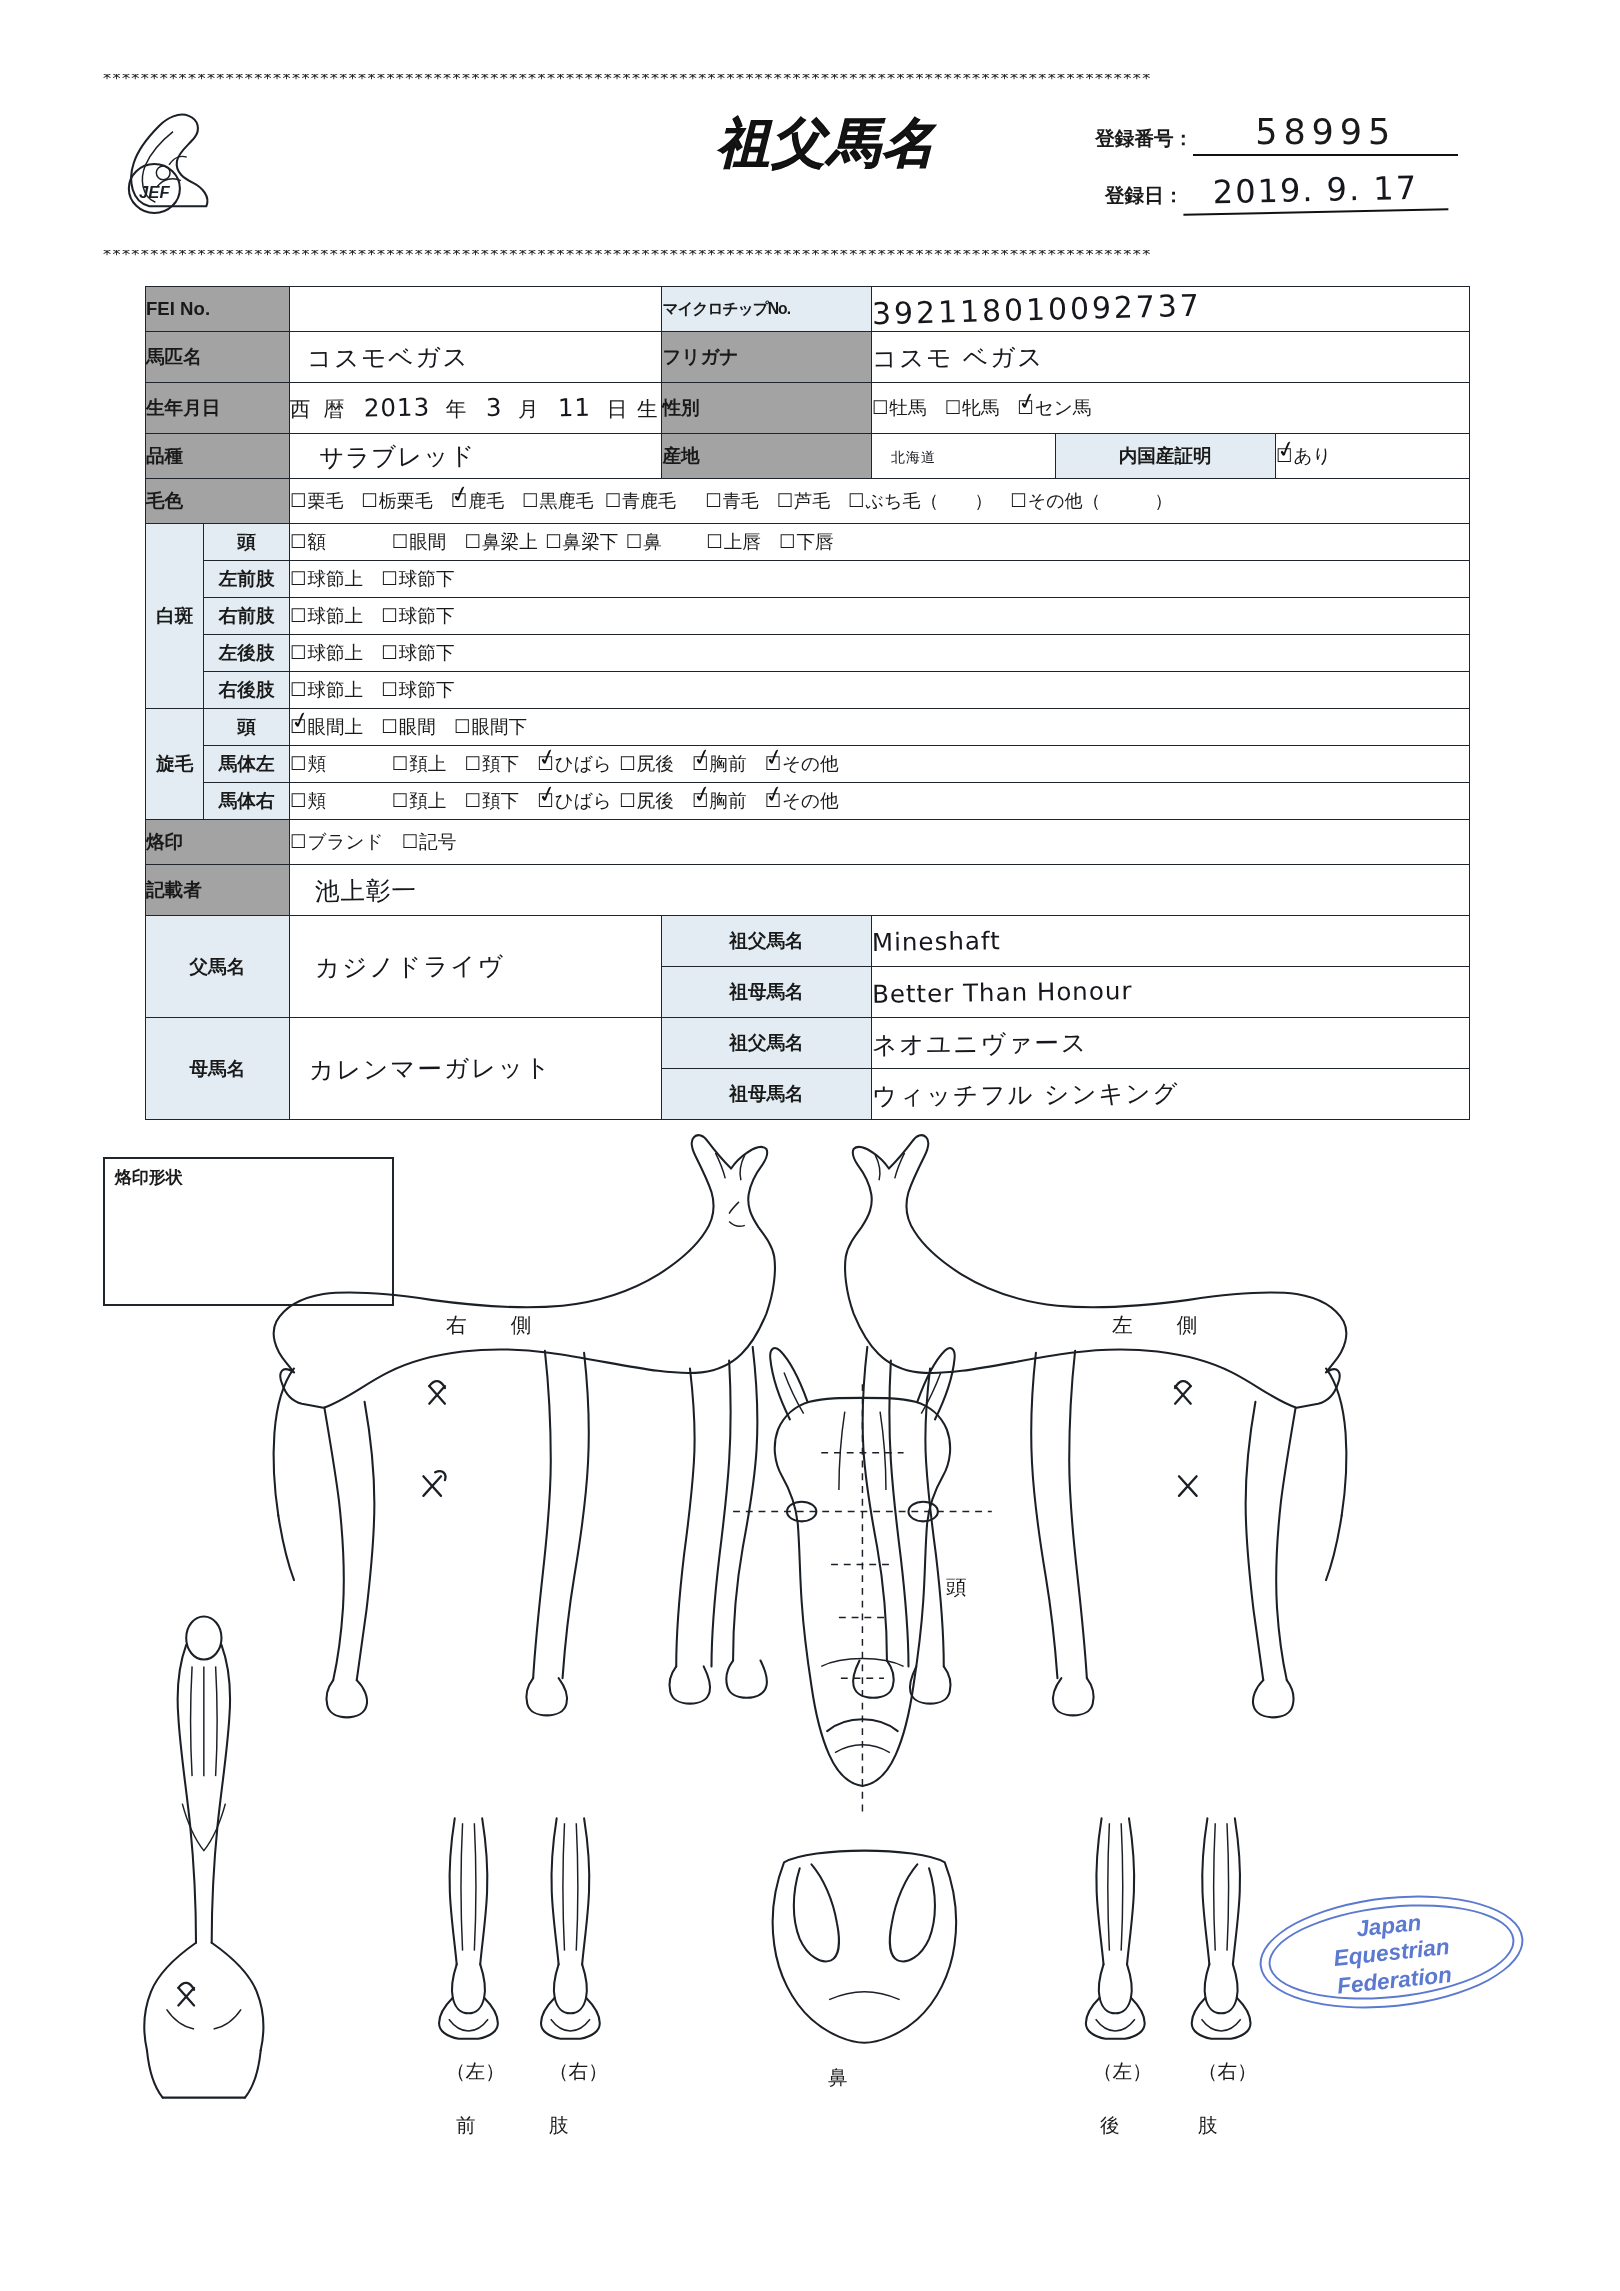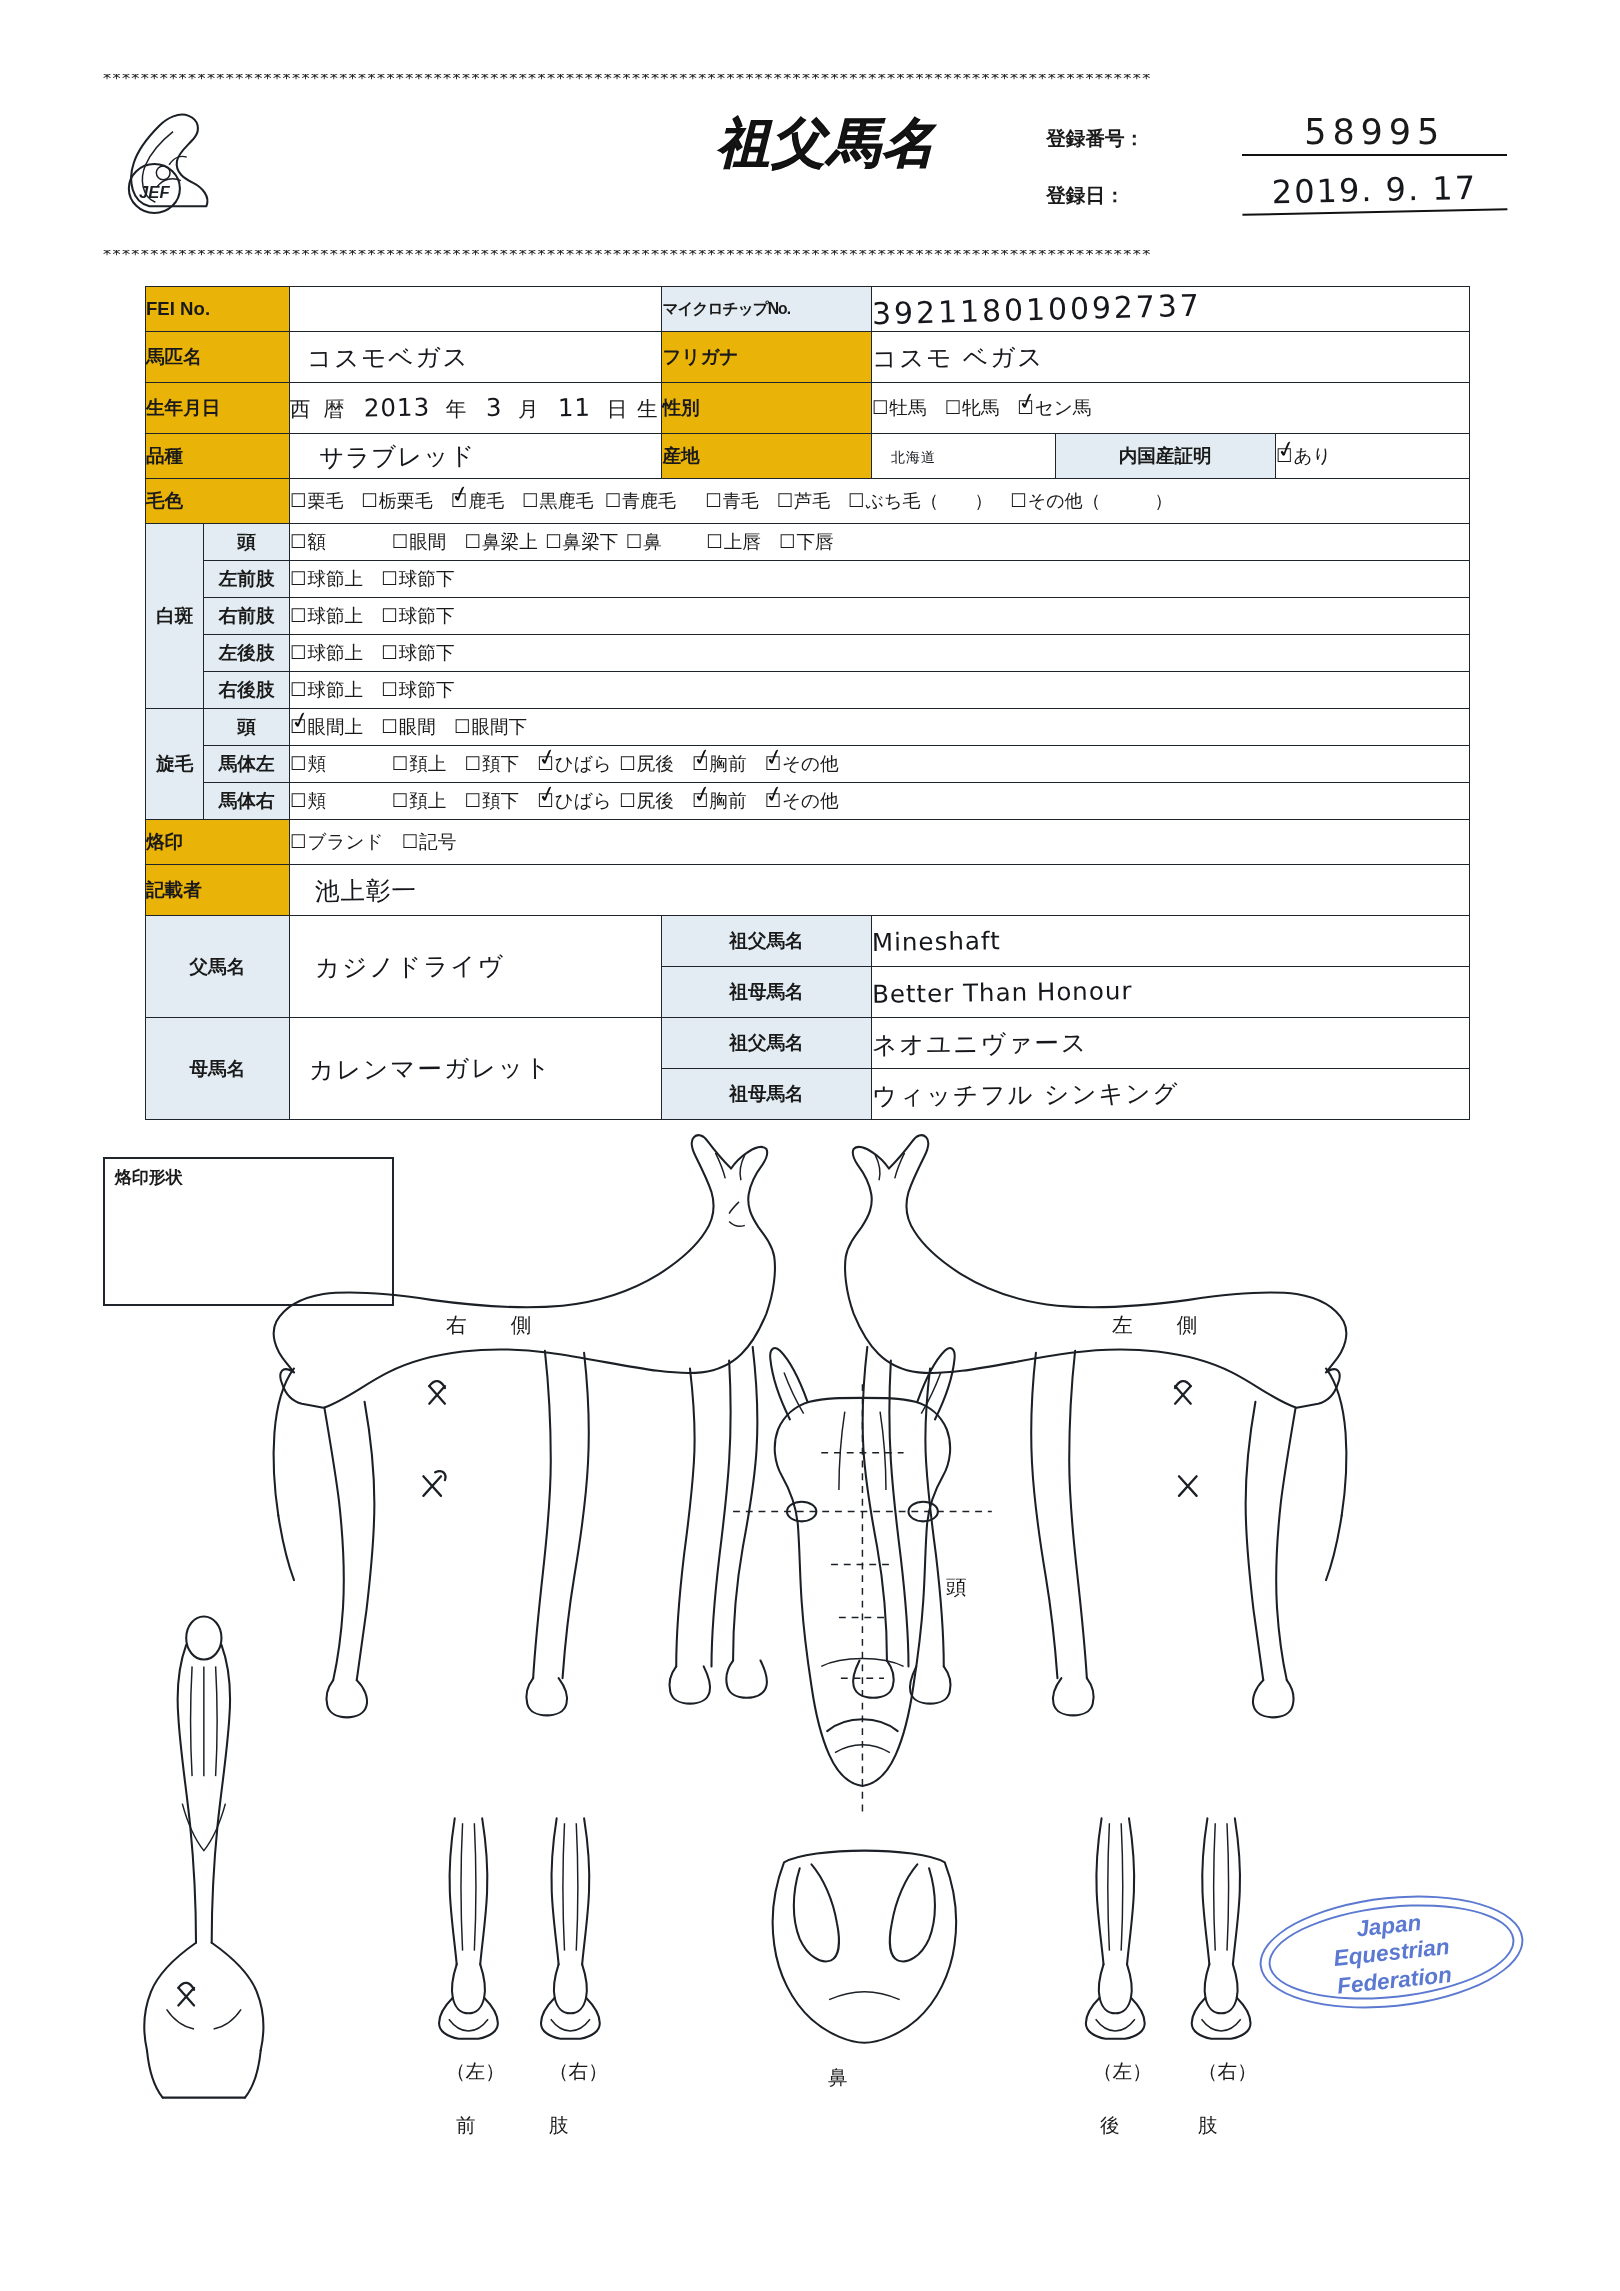--- a/index.html
+++ b/index.html
@@ -36,37 +36,37 @@
   .org-tel { font-size:13.2px; font-weight:bold; font-style:italic; letter-spacing:-0.4px; }
 
   .doc-title {
     position:absolute; left:529px; top:9.8px; width:392px;
     font-size:53px; font-weight:bold; font-style:italic;
     letter-spacing:2px; text-align:center;
     -webkit-text-stroke:1px #111;
   }
 
   .reg-block { position:absolute; right:9.8px; top:13.7px; width:461px; }
-  .reg-row { display:flex; align-items:flex-end; justify-content:space-between; margin-bottom:15.7px; }
+  .reg-row { display:flex; align-items:flex-end; justify-content:center; margin-bottom:15.7px; }
   .reg-label { font-size:19.6px; font-weight:bold; letter-spacing:0px; padding-bottom:3.9px; }
   .reg-value {
     border-bottom:2.9px solid #111; min-width:265px; text-align:center;
     font-size:35px; padding:0 9.8px 2px 9.8px; letter-spacing:5.9px;
     font-family:"DejaVu Sans","Liberation Sans",sans-serif;
   }
   .reg-value.hand {
     font-family:"DejaVu Sans","Liberation Sans",sans-serif;
     font-size:32px; letter-spacing:2px; color:#15171c;
     transform:rotate(-1.2deg);
   }
 
   
   table.form { position:absolute; left:145px; top:286px; width:1325px; border-collapse:collapse; }
   table.form td { border:1px solid #20242b; padding:0; vertical-align:middle; }
-  .lbl { background:#eab308; font-weight:bold; font-size:18.6px; text-align:left; padding:3.9px 8.8px; white-space:nowrap; }
+  .lbl { background:#a3a3a3; font-weight:bold; font-size:18.6px; text-align:left; padding:3.9px 8.8px; white-space:nowrap; }
   .lbl-c { background:#e2ecf2; font-weight:bold; font-size:18.6px; text-align:center; padding:3.9px 3.9px; white-space:nowrap; }
   .lbl-sm { background:#e2ecf2; font-weight:bold; font-size:15.7px; text-align:left; padding:2.9px 4.9px; white-space:nowrap; letter-spacing:-1px; }
   .cell { font-size:18.6px; padding:3.9px 9.8px; }
   .opts { font-size:18.6px; padding:3.9px 7.8px; white-space:nowrap; }
   .opt { display:inline-block; margin-right:12.7px; }
   .opt .bx { font-size:18.6px; margin-right:1px; }
   .rowh-38 { height:37px; }
   .rowh-46 { height:45px; }
   .rowh-52 { height:51px; }
 

